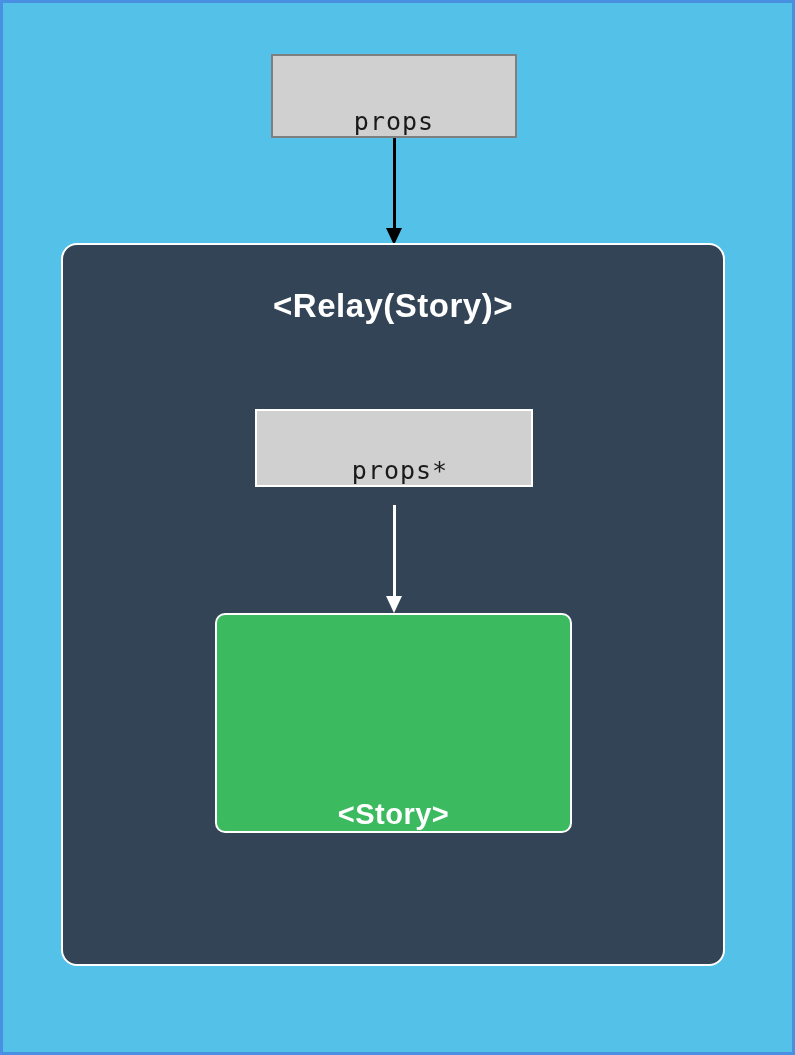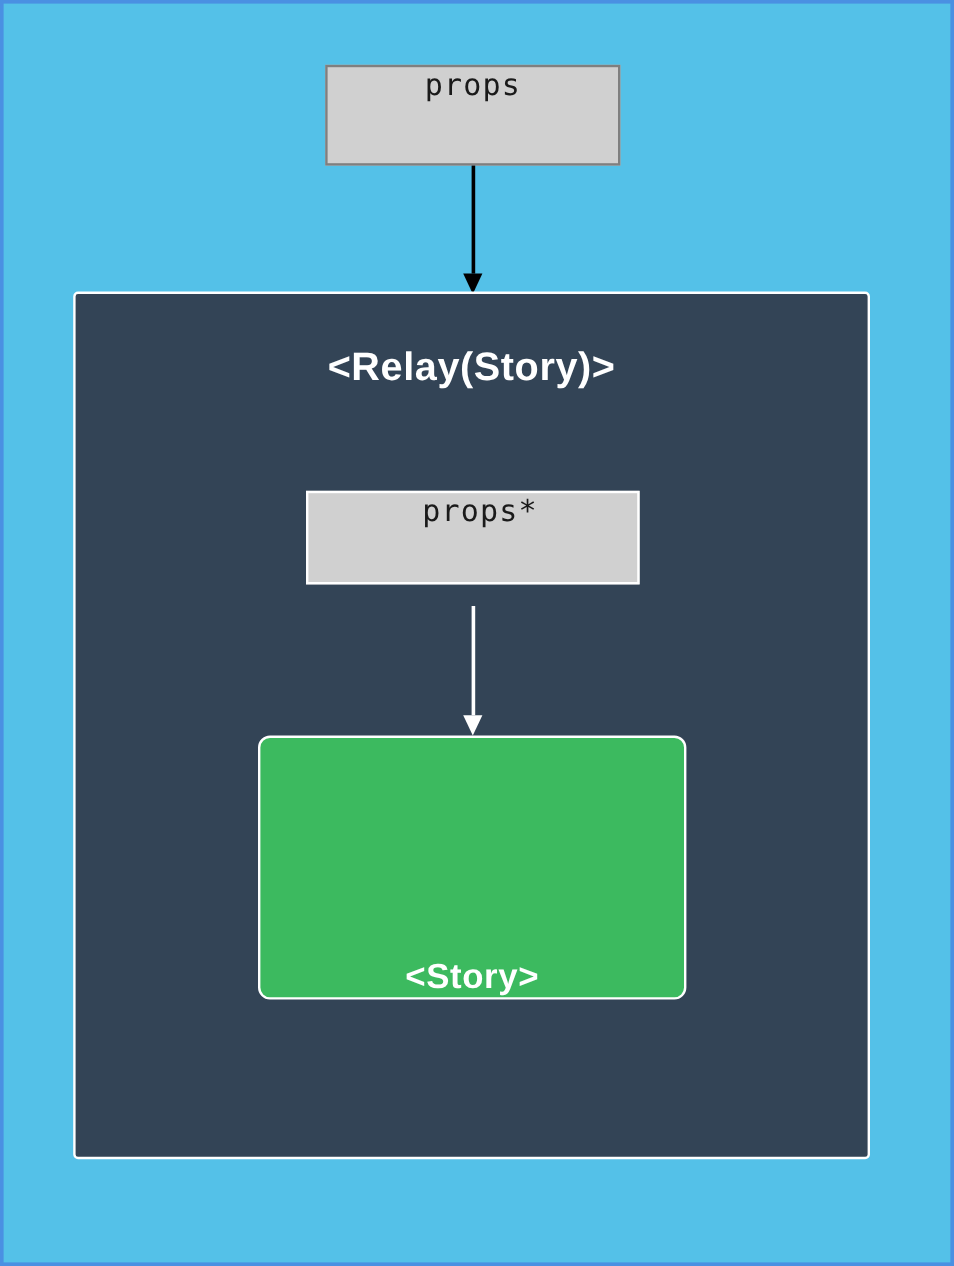--- a/index.html
+++ b/index.html
@@ -13,21 +13,21 @@
     overflow: hidden;
     font-family: "Liberation Sans", sans-serif;
   }
 
   
   .gray-box {
     position: absolute;
     box-sizing: border-box;
     background: #d0d0d0;
     display: flex;
-    align-items: flex-start;
+    align-items: flex-end;
     justify-content: center;
     font-family: "DejaVu Sans Mono", monospace;
     font-size: 25px;
     color: #1a1a1a;
     letter-spacing: 1px;
   }
   .props-outer {
     left: 268px; top: 51px;
     width: 246px; height: 84px;
     border: 2px solid #7f7f7f;
@@ -63,21 +63,21 @@
   .arrow-white .head { border-top-color: #ffffff; }
 
   
   .relay-container {
     position: absolute;
     box-sizing: border-box;
     left: 58px; top: 240px;
     width: 664px; height: 723px;
     background: #334456;
     border: 2px solid #ffffff;
-    border-radius: 4px;
+    border-radius: 16px;
   }
   .relay-title {
     position: absolute;
     left: 0; top: 42px;
     width: 100%;
     text-align: center;
     color: #ffffff;
     font-size: 33px;
     font-weight: 700;
     letter-spacing: 0.5px;

